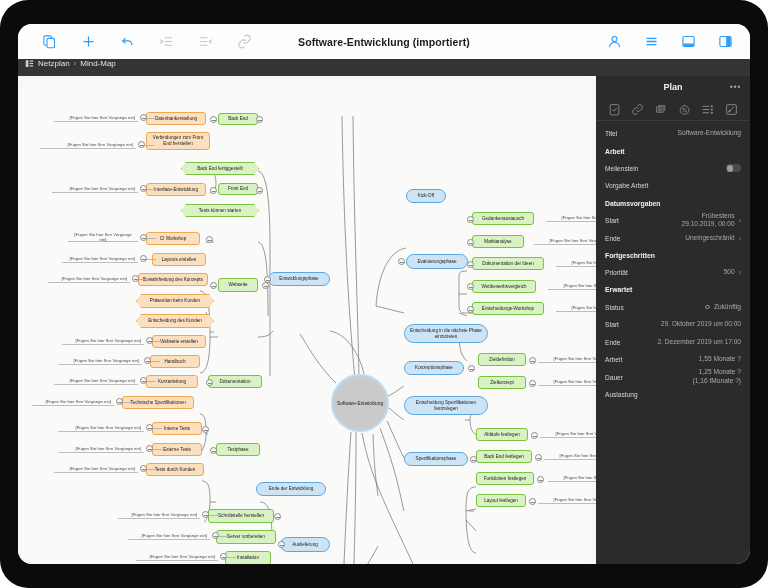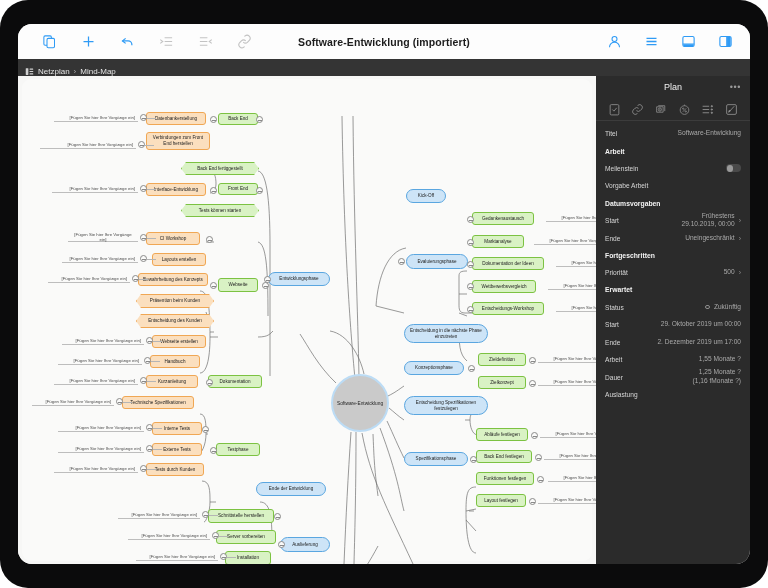--- a/index.html
+++ b/index.html
@@ -21,21 +21,21 @@
   #tb-right { position:absolute; right:14px; display:flex; align-items:center; gap:15px; }
   .tbi { width:22px; height:22px; display:flex; align-items:center; justify-content:center;
          color:#2f9bf5; }
   .tbi.dim { color:#c3c3c3; }
   .tbi svg { display:block; }
   #doc-title { position:absolute; left:0; width:732px; text-align:center;
                font-size:10.5px; font-weight:bold; color:#1c1c1c; letter-spacing:.1px; }
 
   
   #crumbbar { position:absolute; left:0; top:35px; width:732px; height:17px;
-              background:#343434; display:flex; align-items:flex-end; }
+              background:#343434; display:flex; align-items:flex-start; }
   #crumbs { display:flex; align-items:center; gap:4px; padding-left:7px;
             font-size:8px; color:#e3e3e3; }
   #crumbs .sep { color:#a7a7a7; font-size:8px; }
   .cb-icon { width:9px; height:9px; color:#d0d0d0; }
 
   
   #canvas { position:absolute; left:0; top:52px; width:578px; height:488px;
             background:#f7f7f6; overflow:hidden; }
   #canvas-sheet { position:absolute; left:4px; top:3px; width:570px; height:482px;
                   background:#fafaf9; border-radius:9px; }
@@ -61,21 +61,21 @@
   .knob { position:absolute; width:7px; height:7px; border-radius:50%;
           background:#fafaf9; border:.8px solid #8a8a8a; }
   .knob::after { content:""; position:absolute; left:1.3px; top:2.7px; width:3.4px;
                  height:.8px; background:#8a8a8a; }
 
   
   #panel { position:absolute; left:578px; top:52px; width:154px; height:488px;
            background:#2b2b2b; color:#e8e8e8; }
   #panel-head { height:22px; display:flex; align-items:center; justify-content:center;
                 position:relative; }
-  #panel-title { font-size:9px; font-weight:normal; color:#f0f0f0;text-align:right; }
+  #panel-title { font-size:9px; font-weight:bold; color:#f0f0f0;text-align:right; }
   #panel-dots { position:absolute; right:9px; font-size:9px; color:#9a9a9a; letter-spacing:.6px; }
   #panel-icons { height:23px; display:flex; align-items:center; justify-content:space-around;
                  padding:0 7px; border-bottom:1px solid #3c3c3c; }
   .pi { width:13px; height:13px; color:#8e8e8e; }
   .pi svg { display:block; }
   #panel-body { padding:4px 9px 0 9px; }
   .prow { display:flex; align-items:center; justify-content:space-between;
           min-height:17.5px; font-size:6.6px; color:#cfcfcf; }
   .prow .lbl { color:#d6d6d6; }
   .prow .val { color:#a9a9a9; text-align:right; }

